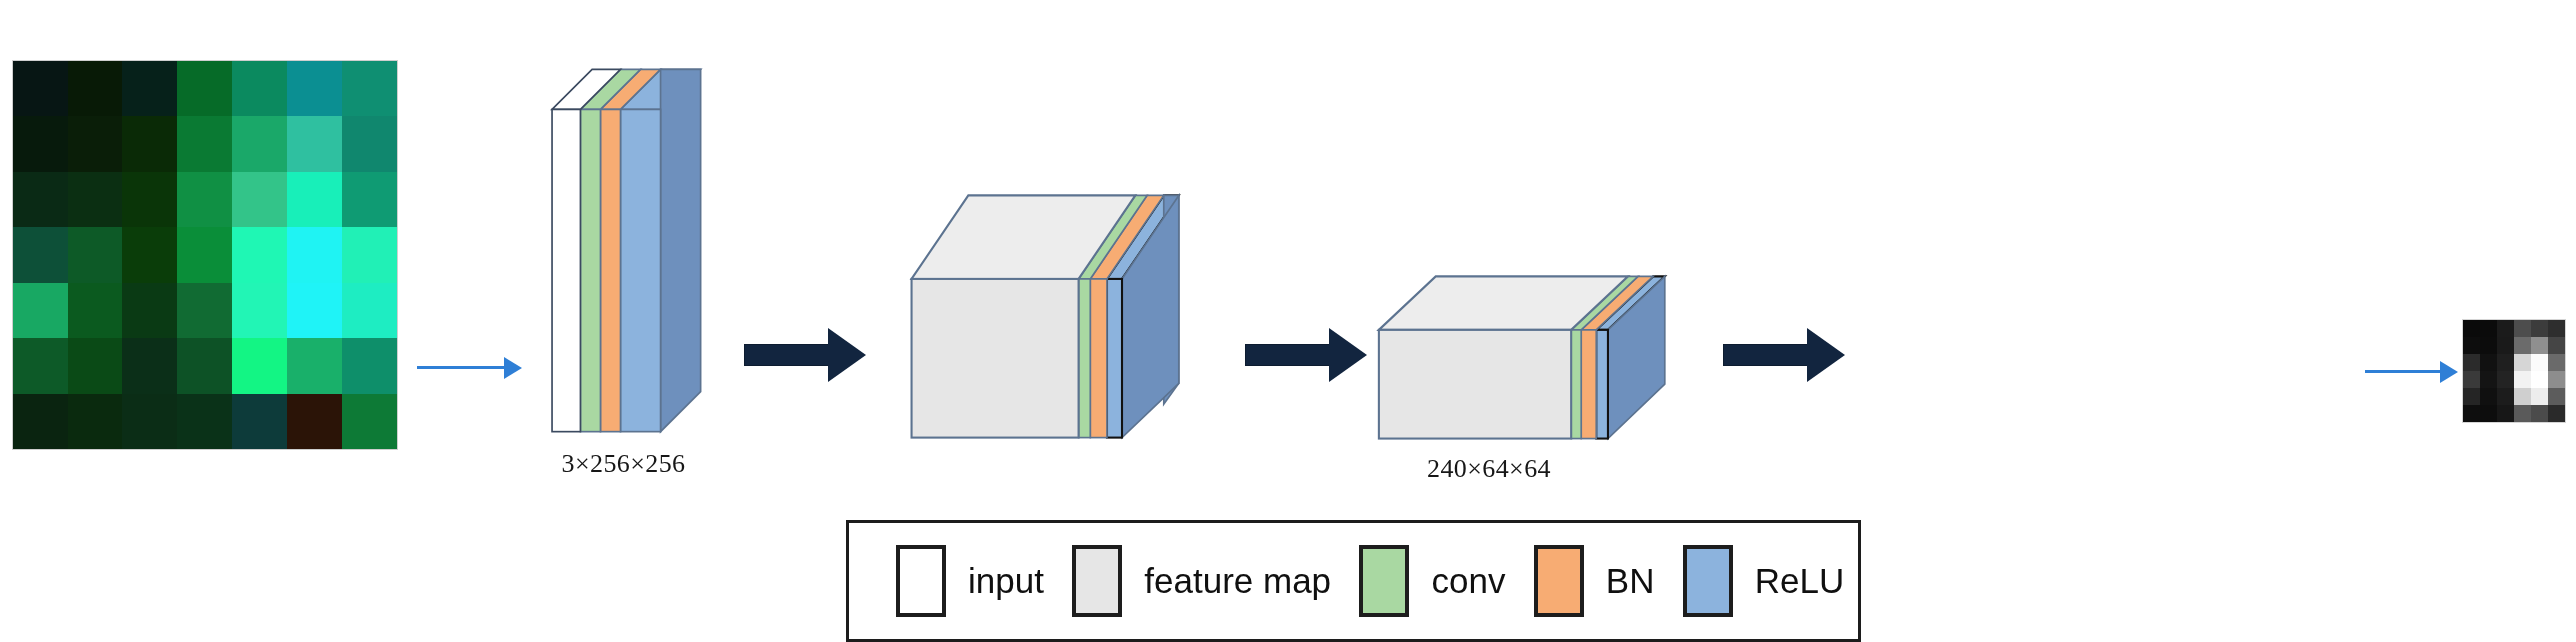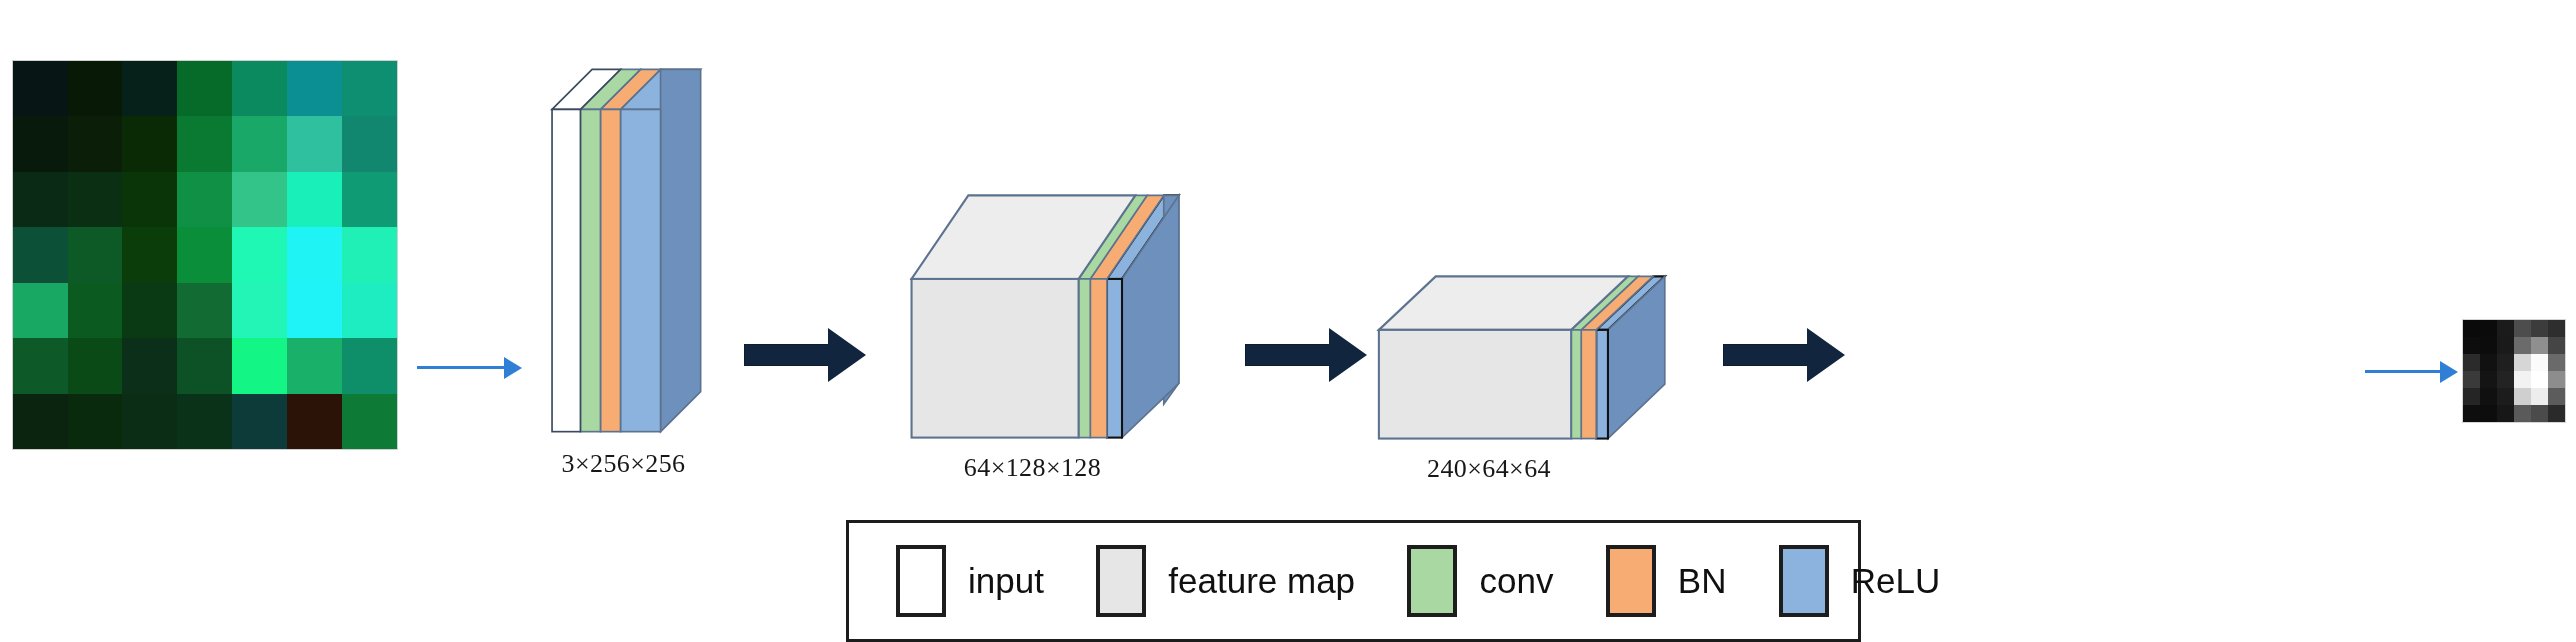--- a/index.html
+++ b/index.html
@@ -38,21 +38,21 @@
   .block svg{display:block;overflow:visible;}
 
   .blk-label{position:absolute;text-align:center;
        font-family:"Liberation Serif",serif;font-size:26px;color:#171717;
        letter-spacing:0.4px;white-space:nowrap;}
 
   
   #legend{position:absolute;left:846px;top:500px;width:1015px;height:122px;
           border:3.3px solid #1c1c1c;box-sizing:border-box;background:#fff;}
   .legend-inner{position:absolute;left:0;top:0;width:100%;height:100%;
-          display:flex;align-items:center;padding-left:47px;box-sizing:border-box;gap:24px;}
+          display:flex;align-items:center;padding-left:47px;box-sizing:border-box;}
   .legend-item{display:flex;align-items:center;}
   .legend-swatch{width:50px;height:72px;border:4.2px solid #1d1d1d;box-sizing:border-box;}
   .legend-text{font-family:"Liberation Sans",sans-serif;font-size:35px;color:#101010;
           margin-left:22px;margin-right:28.4px;white-space:nowrap;}
 </style>
 </head>
 <body>
 
 <div class="stage">
 
@@ -147,21 +147,20 @@
 
       <polygon points="224,140 292,40 312,40 244,140" fill="#f7ac73" stroke="#5c7390" stroke-width="2"></polygon>
       <rect x="224" y="140" width="20" height="190" fill="#f7ac73" stroke="#5c7390" stroke-width="2"></rect>
 
       <polygon points="210,140 278,40 292,40 224,140" fill="#a9d8a2" stroke="#5c7390" stroke-width="2"></polygon>
       <rect x="210" y="140" width="14" height="190" fill="#a9d8a2" stroke="#5c7390" stroke-width="2"></rect>
 
       <polygon points="10,140 78,40 278,40 210,140" fill="#ededed" stroke="#5c7390" stroke-width="2.5"></polygon>
       <rect x="10" y="140" width="200" height="190" fill="#e6e6e6" stroke="#5c7390" stroke-width="2.5"></rect>
     </svg>
-    <div class="blk-label" style="left:-12.5px;top:291px;width:284px;">64×128×128</div>
   </div>
 
   <div class="arrow arrow-thick" style="left:1245px;top:308px;width:125px;">
     <div class="shaft" style="width:88px;"></div>
     <div class="head" style="left:84px;"></div>
   </div>
 
   <div class="block" style="left:1372px;top:243px;">
     <svg width="293" height="209" viewBox="0 0 350 250">
 

